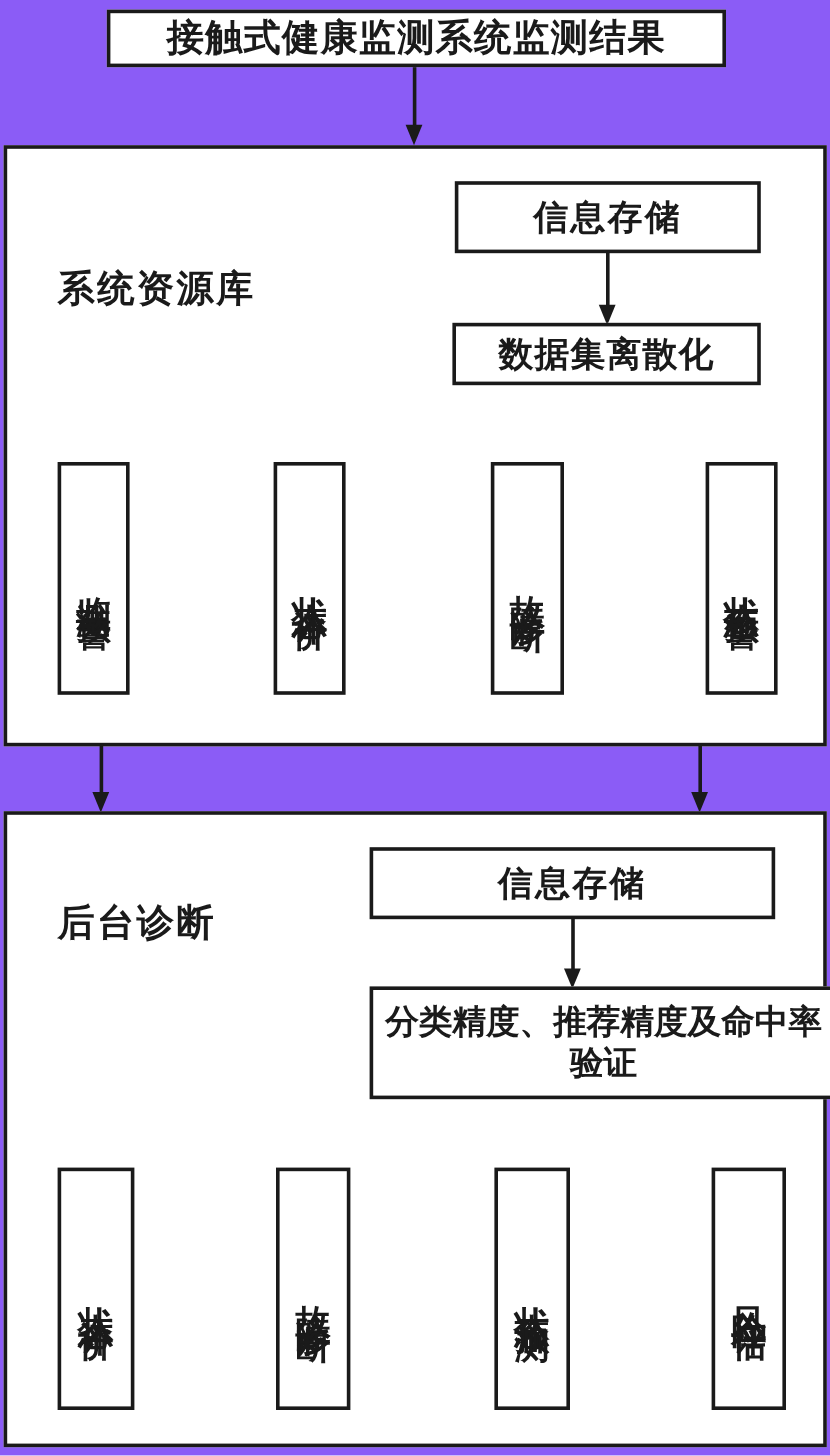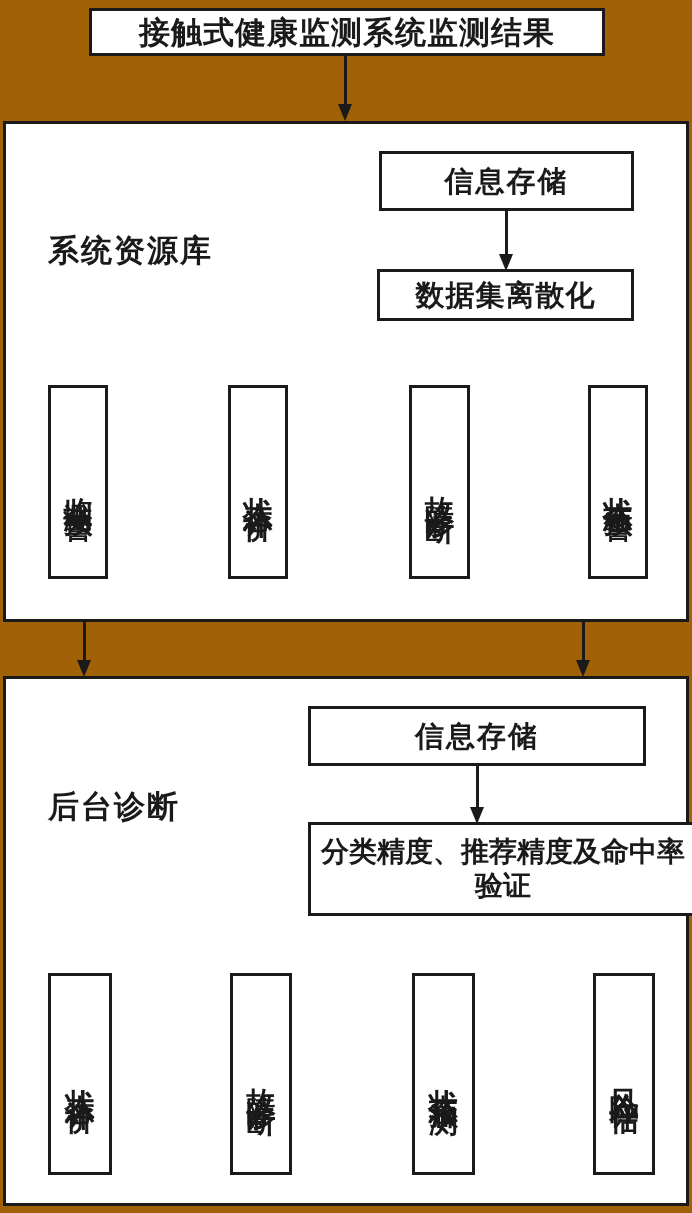--- a/index.html
+++ b/index.html
@@ -8,21 +8,21 @@
     background: #ffffff;
   }
   body {
     font-family: "DejaVu Sans", "Liberation Sans", sans-serif;
     color: #1a1a1a;
   }
   #canvas {
     position: relative;
     width: 692px;
     height: 1213px;
-    background: #a16207;
+    background: #8b5cf6;
     overflow: hidden;
   }
 
   
   .box {
     position: absolute;
     box-sizing: border-box;
     border: 3px solid #1a1a1a;
     background: #ffffff;
     display: flex;
@@ -62,22 +62,22 @@
     width: 686px;
     height: 530px;
   }
   .panel-label {
     position: absolute;
     font-size: 31px;
     font-weight: 700;
     white-space: nowrap;
     letter-spacing: 2px;
   }
-  #label-resource { left: 48px; top: 230px; }
-  #label-backend  { left: 48px; top: 786px; }
+  #label-resource { left: 48px; top: 220px; }
+  #label-backend  { left: 48px; top: 748px; }
 
   
   #store-top {
     left: 379px;
     top: 151px;
     width: 255px;
     height: 60px;
     font-size: 29px;
     letter-spacing: 2px;
   }

